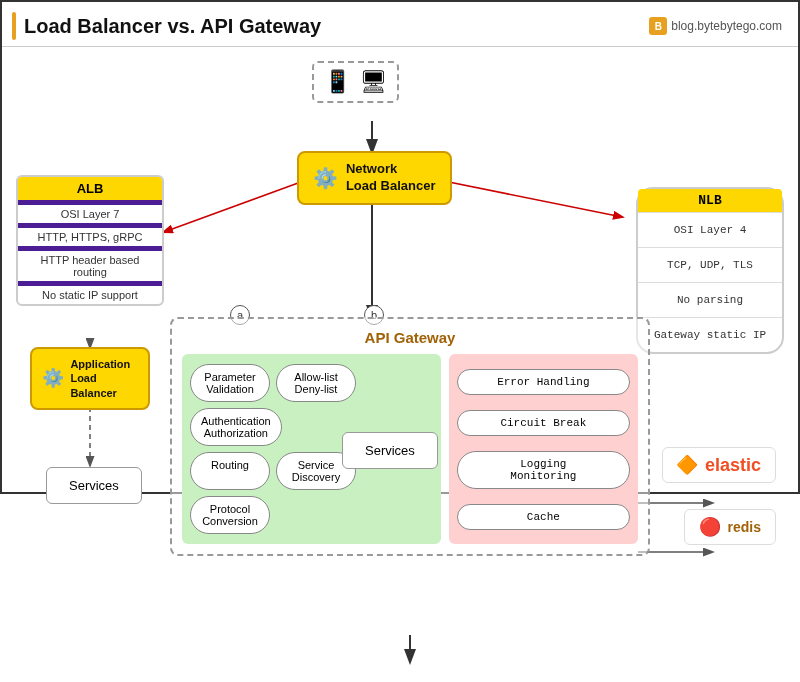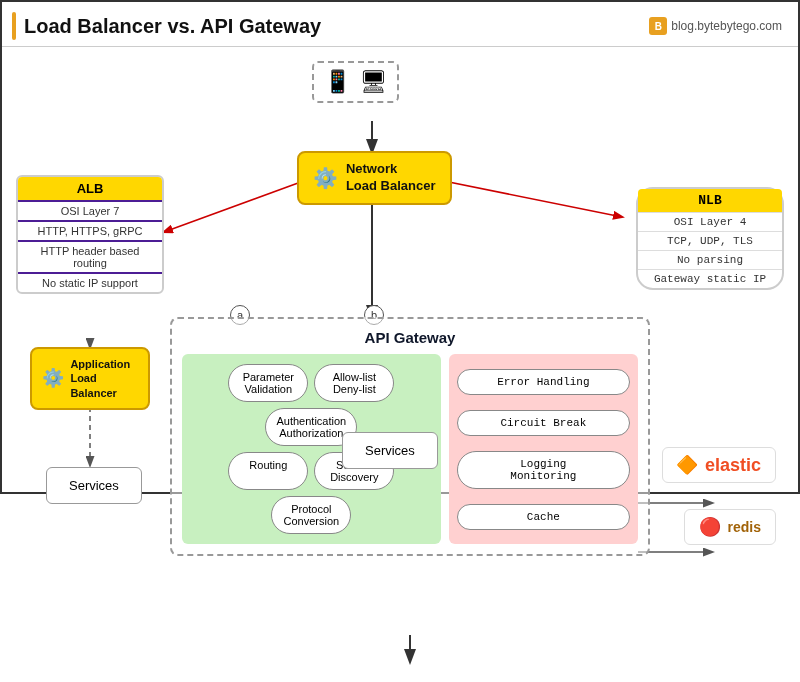--- a/index.html
+++ b/index.html
@@ -110,21 +110,21 @@
     }
     .alb-header {
       background: #FFD700;
       border-radius: 4px 4px 0 0;
       padding: 4px 8px;
       font-weight: bold;
       font-size: 13px;
       text-align: center;
     }
     .alb-row {
-      border-top: 2px solid #4c1d95;
+      border-top: 5px solid #4c1d95;
       padding: 3px 8px;
       font-size: 11px;
       color: #333;
       text-align: center;
     }
     
     .nlb-box {
       position: absolute;
       top: 140px;
       right: 14px;
@@ -137,21 +137,21 @@
     .nlb-header {
       background: #FFD700;
       border-radius: 4px 4px 0 0;
       padding: 4px 8px;
       font-weight: bold;
       font-size: 13px;
       text-align: center;
     }
     .nlb-row {
       border-top: 1px solid #ddd;
-      padding: 3px 8px;
+      padding: 11px 8px;
       font-size: 11px;
       color: #333;
       text-align: center;
     }
     
     .app-lb-box {
       position: absolute;
       top: 300px;
       left: 28px;
       background: #FFD700;
@@ -187,40 +187,39 @@
       border: 2px dashed #999;
       border-radius: 8px;
       padding: 10px;
       background: rgba(255,255,255,0.5);
     }
     .api-gateway-title {
       text-align: center;
       font-weight: bold;
       font-size: 15px;
       margin-bottom: 8px;
-      color: #0f172a;
+      color: #a16207;
     }
     .api-gateway-inner {
       display: flex;
       gap: 8px;
     }
     
     .green-section {
       background: #c8f0c0;
       border-radius: 6px;
       padding: 10px 8px;
       flex: 1.4;
       display: flex;
       flex-direction: column;
       gap: 6px;
     }
     .green-row {
       display: flex;
       gap: 6px;
-      justify-content: center;
     }
     .gw-box {
       border: 1.5px solid #888;
       border-radius: 20px;
       padding: 6px 10px;
       font-size: 11px;
       text-align: center;
       background: #fff;
       min-width: 80px;
     }

